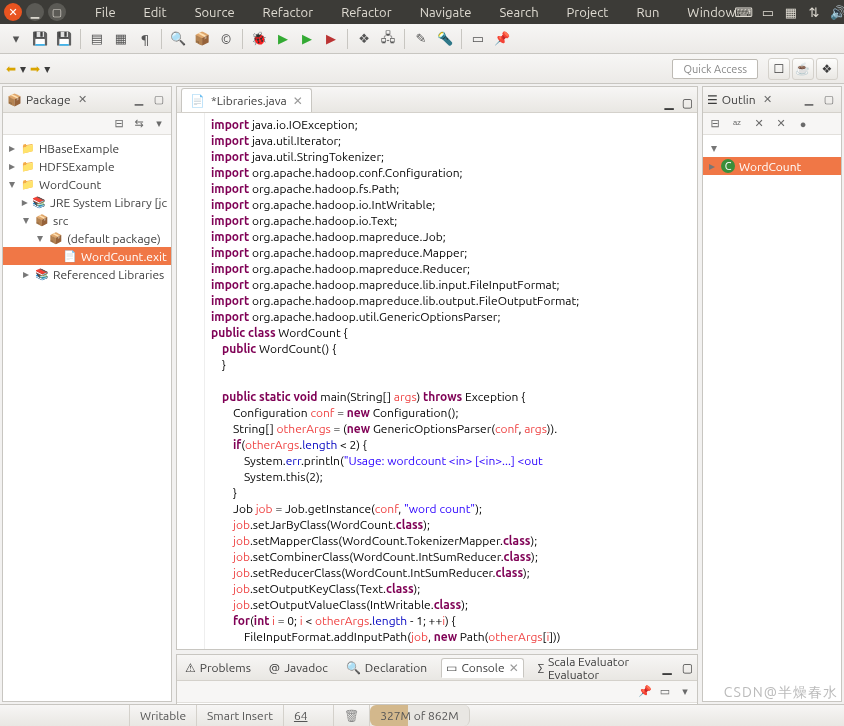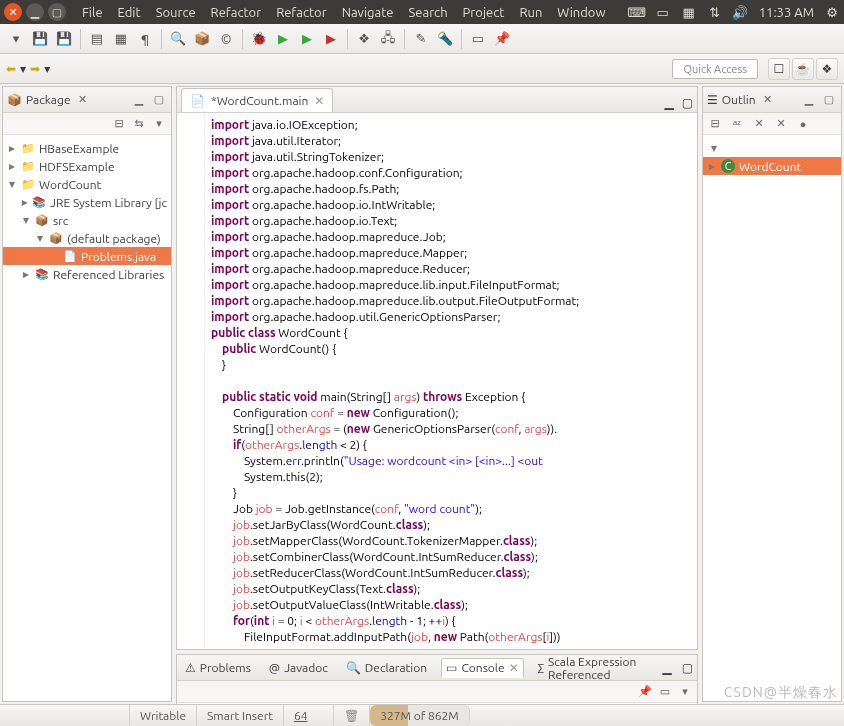--- a/index.html
+++ b/index.html
@@ -2,21 +2,21 @@
 <html><head>
 <meta charset="utf-8">
 <style>
 * { margin: 0; padding: 0; box-sizing: border-box; font-family: "Ubuntu", "Segoe UI", Tahoma, sans-serif; }
 body { width: 844px; height: 726px; background: #f2f1f0; font-size: 12px; color: #3c3c3c; overflow: hidden; position: relative; }
 .topbar { height: 24px; background: #3c3b37; color: #dfdbd2; display: flex; align-items: center; padding: 0 4px; font-size: 13px; }
 .topbar .left { display: flex; align-items: center; gap: 4px; }
 .topbar .wb { width: 18px; height: 18px; border-radius: 9px; background: #e95420; display:inline-flex; align-items:center; justify-content:center; font-size:11px; color:#fff; }
 .topbar .wb.dark { background:#5b5a55; color:#dfdbd2; }
 .topbar .spacer { flex: 1; }
-.topbar .menu { display: flex; gap: 15px; margin-left: 16px; }
+.topbar .menu { display: flex; gap: 28px; margin-left: 29px; }
 .topbar .menu span { cursor: pointer; }
 .topbar .right { display:flex; gap:10px; align-items:center; }
 .topbar .right .ico { width:16px; height:16px; display:inline-flex; align-items:center; justify-content:center; font-size:13px; }
 .toolbar { height: 30px; background: linear-gradient(#f7f6f5,#eceae7); border-bottom: 1px solid #c8c6c1; display:flex; align-items:center; padding: 0 6px; gap: 4px; }
 .toolbar .tb { width: 20px; height: 20px; display:inline-flex; align-items:center; justify-content:center; font-size:13px; color:#555; border-radius:3px; }
 .toolbar .sep { width:1px; height:20px; background:#c8c6c1; margin: 0 2px; }
 .toolbar2 { height: 30px; background: linear-gradient(#f7f6f5,#eceae7); border-bottom: 1px solid #c8c6c1; display:flex; align-items:center; padding: 0 6px; gap: 4px; }
 .qa { margin-left: auto; border:1px solid #bdbab4; background:#fff; padding: 3px 10px; color:#888; border-radius:2px; font-size:11px; }
 .persp { display:flex; gap:2px; margin-left:6px; }
 .persp .pb { width:22px; height:22px; border:1px solid #d4d1cb; background:linear-gradient(#fdfdfc,#eae8e4); border-radius:3px; display:inline-flex; align-items:center; justify-content:center; font-size:12px; }
@@ -177,36 +177,36 @@
           <span>src</span>
         </div>
         <div class="tree-item" style="padding-left: 32px;">
           <span class="tw">▾</span>
           <span class="ti-ico">📦</span>
           <span>(default package)</span>
         </div>
         <div class="tree-item sel" style="padding-left: 46px;">
           <span class="tw"></span>
           <span class="ti-ico">📄</span>
-          <span>Problems.java</span>
+          <span>WordCount.exit</span>
         </div>
         <div class="tree-item" style="padding-left: 18px;">
           <span class="tw">▸</span>
           <span class="ti-ico">📚</span>
           <span>Referenced Libraries</span>
         </div>
       </div>
   </div>
 
   <div class="center">
     <div class="pane" style="flex:1;">
       <div class="editor-tabs">
         <div class="etab">
           <span style="color:#5a8">📄</span>
-          <span>*WordCount.main</span>
+          <span>*Libraries.java</span>
           <span class="cls">✕</span>
         </div>
         <span class="sp" style="flex:1"></span>
         <span class="hb" style="margin:2px 4px">▁</span>
         <span class="hb" style="margin:2px 4px">▢</span>
       </div>
       <div class="editor">
         <div class="gutter"></div>
         <div class="code" id="code-body"><span class="kw">import</span><span class="typ"> java.io.IOException;</span>
 <span class="kw">import</span><span class="typ"> java.util.Iterator;</span>
@@ -259,21 +259,21 @@
             <span>🔍</span>
             <span>Declaration</span>
           </div>
           <div class="btab act">
             <span>▭</span>
             <span>Console</span> 
             <span style="color:#999">✕</span>
           </div>
           <div class="btab">
             <span>∑</span>
-            <span>Scala Expression Referenced</span>
+            <span>Scala Evaluator Evaluator</span>
           </div>
           <div style="flex: 1 1 0%;"></div>
           <span class="hb">▁</span>
           <span class="hb">▢</span>
         </div>
       <div class="mini-tb" style="justify-content:flex-end;">
         <span class="mb" style="color:#3a3">📌</span>
         <span class="mb">▭</span>
         <span class="mb">▾</span>
       </div>

